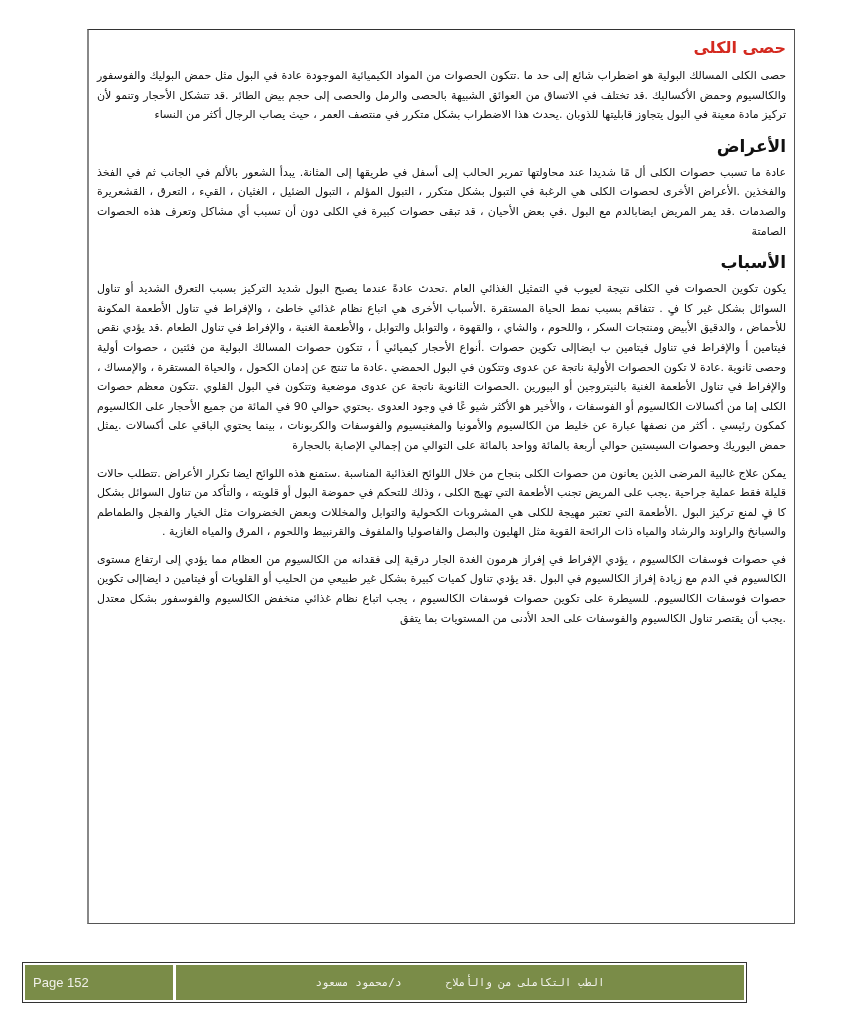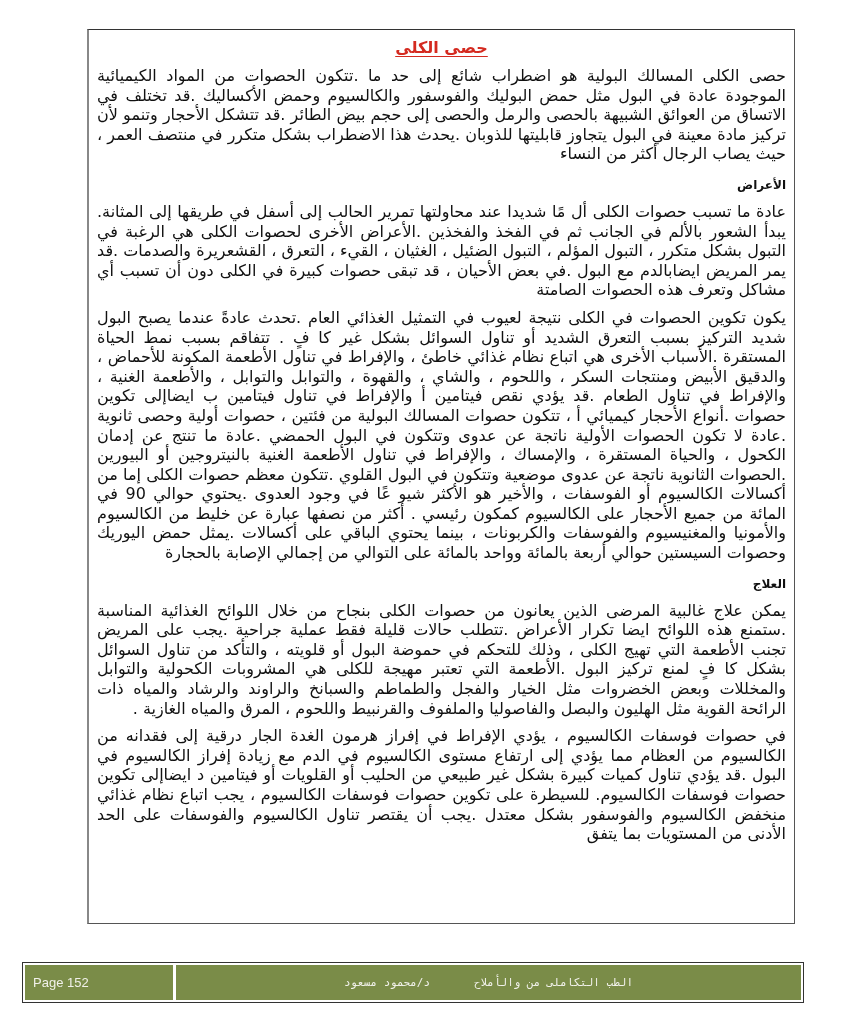--- a/index.html
+++ b/index.html
@@ -6,30 +6,30 @@
   body { width: 853px; height: 1024px; position: relative; overflow: hidden;
          font-family: "DejaVu Sans", "Liberation Sans", sans-serif; color: #111; }
   .page-box {
     position: absolute; left: 87px; top: 29px; width: 708px; height: 895px;
     border-top: 1.5px solid #333; border-right: 1.5px solid #555;
     border-bottom: 1.5px solid #555; border-left: 2.5px solid #888;
     box-sizing: border-box; padding: 6px 8px 0 8px; overflow: hidden;
     direction: rtl;
   }
   .title {
-    text-align: center; color: #d42a20; font-weight: bold; font-size: 16px;
-    text-decoration: underline; text-underline-offset: 3px; margin: 2px 0 9px 0;
+    color: #d42a20; font-weight: bold; font-size: 16px;
+    text-underline-offset: 3px; margin: 2px 0 9px 0;
   }
   .para {
-    font-size: 16px; line-height: 19.6px; text-align: justify; margin: 0 0 8px 0;
+    font-size: 11px; line-height: 19.6px; text-align: justify; margin: 0 0 8px 0;
     text-align-last: right;
   }
-  .heading { font-size: 12px; font-weight: bold; margin: 12px 0 8px 0; line-height: 18px; }
+  .heading { font-size: 17px; font-weight: bold; margin: 12px 0 8px 0; line-height: 18px; }
   .footer-frame {
-    position: absolute; left: 22px; top: 962px; width: 782px; height: 41px;
+    position: absolute; left: 22px; top: 962px; width: 725px; height: 41px;
     border: 1.5px solid #333; box-sizing: border-box; padding: 2px; background: #fff;
   }
   .footer-bar { display: flex; height: 100%; }
   .footer-main {
     flex: 1; background: #7a8c48; color: #f1f1ea; display: flex; align-items: center;
     justify-content: center; direction: rtl; font-size: 11px; letter-spacing: 3px;
     font-family: "DejaVu Sans Mono", monospace;
   }
   .footer-main span { margin: 0 22px; }
   .footer-sep { width: 3px; background: #ffffff; }
@@ -43,23 +43,23 @@
 <body>
 
 <div class="page-box">
   <div class="title">حصى الكلى</div>
 
   <p class="para">حصى الكلى المسالك البولية هو اضطراب شائع إلى حد ما .تتكون الحصوات من المواد الكيميائية الموجودة عادة في البول مثل حمض البوليك والفوسفور والكالسيوم وحمض الأكساليك .قد تختلف في الاتساق من العوائق الشبيهة بالحصى والرمل والحصى إلى حجم بيض الطائر .قد تتشكل الأحجار وتنمو لأن تركيز مادة معينة في البول يتجاوز قابليتها للذوبان .يحدث هذا الاضطراب بشكل متكرر في منتصف العمر ، حيث يصاب الرجال أكثر من النساء</p>
 
   <div class="heading">الأعراض</div>
   <p class="para">عادة ما تسبب حصوات الكلى أل مًا شديدا عند محاولتها تمرير الحالب إلى أسفل في طريقها إلى المثانة. يبدأ الشعور بالألم في الجانب ثم في الفخذ والفخذين .الأعراض الأخرى لحصوات الكلى هي الرغبة في التبول بشكل متكرر ، التبول المؤلم ، التبول الضئيل ، الغثيان ، القيء ، التعرق ، القشعريرة والصدمات .قد يمر المريض ايضابالدم مع البول .في بعض الأحيان ، قد تبقى حصوات كبيرة في الكلى دون أن تسبب أي مشاكل وتعرف هذه الحصوات الصامتة</p>
 
+  <div class="heading">الأسباب</div>
   <p class="para">يكون تكوين الحصوات في الكلى نتيجة لعيوب في التمثيل الغذائي العام .تحدث عادةً عندما يصبح البول شديد التركيز بسبب التعرق الشديد أو تناول السوائل بشكل غير كا فٍ . تتفاقم بسبب نمط الحياة المستقرة .الأسباب الأخرى هي اتباع نظام غذائي خاطئ ، والإفراط في تناول الأطعمة المكونة للأحماض ، والدقيق الأبيض ومنتجات السكر ، واللحوم ، والشاي ، والقهوة ، والتوابل والتوابل ، والأطعمة الغنية ، والإفراط في تناول الطعام .قد يؤدي نقص فيتامين أ والإفراط في تناول فيتامين ب ايضاإلى تكوين حصوات .أنواع الأحجار كيميائي أ ، تتكون حصوات المسالك البولية من فئتين ، حصوات أولية وحصى ثانوية .عادة لا تكون الحصوات الأولية ناتجة عن عدوى وتتكون في البول الحمضي .عادة ما تنتج عن إدمان الكحول ، والحياة المستقرة ، والإمساك ، والإفراط في تناول الأطعمة الغنية بالنيتروجين أو البيورين .الحصوات الثانوية ناتجة عن عدوى موضعية وتتكون في البول القلوي .تتكون معظم حصوات الكلى إما من أكسالات الكالسيوم أو الفوسفات ، والأخير هو الأكثر شيو عًا في وجود العدوى .يحتوي حوالي 90 في المائة من جميع الأحجار على الكالسيوم كمكون رئيسي . أكثر من نصفها عبارة عن خليط من الكالسيوم والأمونيا والمغنيسيوم والفوسفات والكربونات ، بينما يحتوي الباقي على أكسالات .يمثل حمض اليوريك وحصوات السيستين حوالي أربعة بالمائة وواحد بالمائة على التوالي من إجمالي الإصابة بالحجارة</p>
 
-  <div class="heading">العلاج</div>
   <p class="para">يمكن علاج غالبية المرضى الذين يعانون من حصوات الكلى بنجاح من خلال اللوائح الغذائية المناسبة .ستمنع هذه اللوائح ايضا تكرار الأعراض .تتطلب حالات قليلة فقط عملية جراحية .يجب على المريض تجنب الأطعمة التي تهيج الكلى ، وذلك للتحكم في حموضة البول أو قلويته ، والتأكد من تناول السوائل بشكل كا فٍ لمنع تركيز البول .الأطعمة التي تعتبر مهيجة للكلى هي المشروبات الكحولية والتوابل والمخللات وبعض الخضروات مثل الخيار والفجل والطماطم والسبانخ والراوند والرشاد والمياه ذات الرائحة القوية مثل الهليون والبصل والفاصوليا والملفوف والقرنبيط واللحوم ، المرق والمياه الغازية .</p>
   <p class="para">في حصوات فوسفات الكالسيوم ، يؤدي الإفراط في إفراز هرمون الغدة الجار درقية إلى فقدانه من الكالسيوم من العظام مما يؤدي إلى ارتفاع مستوى الكالسيوم في الدم مع زيادة إفراز الكالسيوم في البول .قد يؤدي تناول كميات كبيرة بشكل غير طبيعي من الحليب أو القلويات أو فيتامين د ايضاإلى تكوين حصوات فوسفات الكالسيوم. للسيطرة على تكوين حصوات فوسفات الكالسيوم ، يجب اتباع نظام غذائي منخفض الكالسيوم والفوسفور بشكل معتدل .يجب أن يقتصر تناول الكالسيوم والفوسفات على الحد الأدنى من المستويات بما يتفق</p>
 </div>
 
 <div class="footer-frame">
   <div class="footer-bar">
     <div class="footer-page">Page 152</div>
     <div class="footer-sep"></div>
     <div class="footer-main">
       <span>الطب التكاملى من والأملاح</span>

